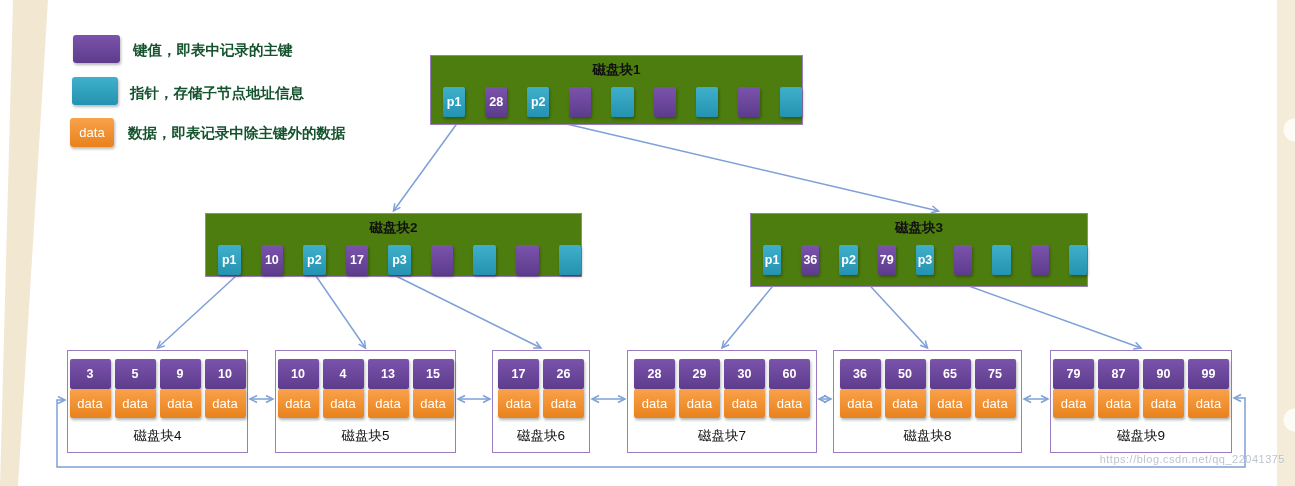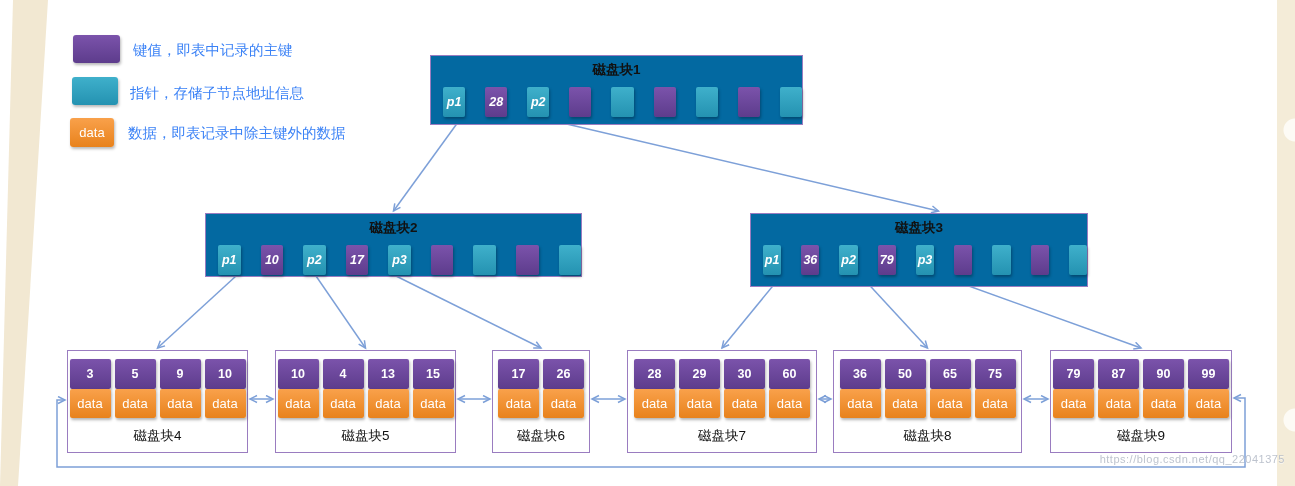--- a/index.html
+++ b/index.html
@@ -12,30 +12,30 @@
   .edge-right{position:absolute;right:0;top:0;width:18px;height:486px;background:#f4ecd8;
     background-image:radial-gradient(circle at 18px 130px,#fdfbf5 0 11px,rgba(0,0,0,0) 12px),
                      radial-gradient(circle at 18px 420px,#fdfbf5 0 11px,rgba(0,0,0,0) 12px);}
 
   
   .legend-swatch{position:absolute;border-radius:3px;box-shadow:1px 2px 3px rgba(0,0,0,.28);
     display:flex;align-items:center;justify-content:center;color:#fff;font-size:13px;}
   .sw-key{left:73px;top:35px;width:47px;height:28px;background:linear-gradient(#7b53ab,#5d3c8c);}
   .sw-pointer{left:72px;top:77px;width:46px;height:28px;background:linear-gradient(#3fb0cb,#2492b1);}
   .sw-data{left:70px;top:118px;width:44px;height:29px;background:linear-gradient(#f9a14b,#e8821c);}
-  .legend-label{position:absolute;font-size:14.5px;font-weight:400;color:#3b82f6;white-space:nowrap;}
+  .legend-label{position:absolute;font-size:14.5px;font-weight:700;color:#14532d;white-space:nowrap;}
   .lb1{left:133px;top:41px;} .lb2{left:130px;top:84px;} .lb3{left:128px;top:124px;}
 
   
-  .iblock{position:absolute;border:1.5px solid #9a7cc0;background:#0369a1;box-sizing:border-box;}
+  .iblock{position:absolute;border:1.5px solid #9a7cc0;background:#4d7c0f;box-sizing:border-box;}
   #block1{left:430px;top:55px;width:373px;height:70px;}
   #block2{left:205px;top:213px;width:377px;height:64px;}
   #block3{left:750px;top:213px;width:338px;height:74px;}
   .iblock-title{text-align:center;font-size:13.5px;font-weight:bold;color:#111;padding-top:5px;}
-  .cells{display:flex;gap:20px;padding-left:12px;margin-top:8px;font-style:italic;}
+  .cells{display:flex;gap:20px;padding-left:12px;margin-top:8px;}
   .cell{width:36px;height:30px;border-radius:2px;display:flex;align-items:center;justify-content:center;
     color:#fff;font-size:12.5px;font-weight:bold;box-shadow:1px 2px 3px rgba(0,0,0,.3);}
   .cell.key{background:linear-gradient(#7b53ab,#5d3c8c);}
   .cell.pointer{background:linear-gradient(#3fb0cb,#2492b1);}
   .cell.data{background:linear-gradient(#f9a14b,#e8821c);font-weight:normal;font-size:13px;}
 
   
   .leaf{position:absolute;border:1.5px solid #9a7cc0;background:#fff;box-sizing:border-box;}
   #block4{left:67px;top:350px;width:181px;height:103px;}
   #block5{left:275px;top:350px;width:181px;height:103px;}

